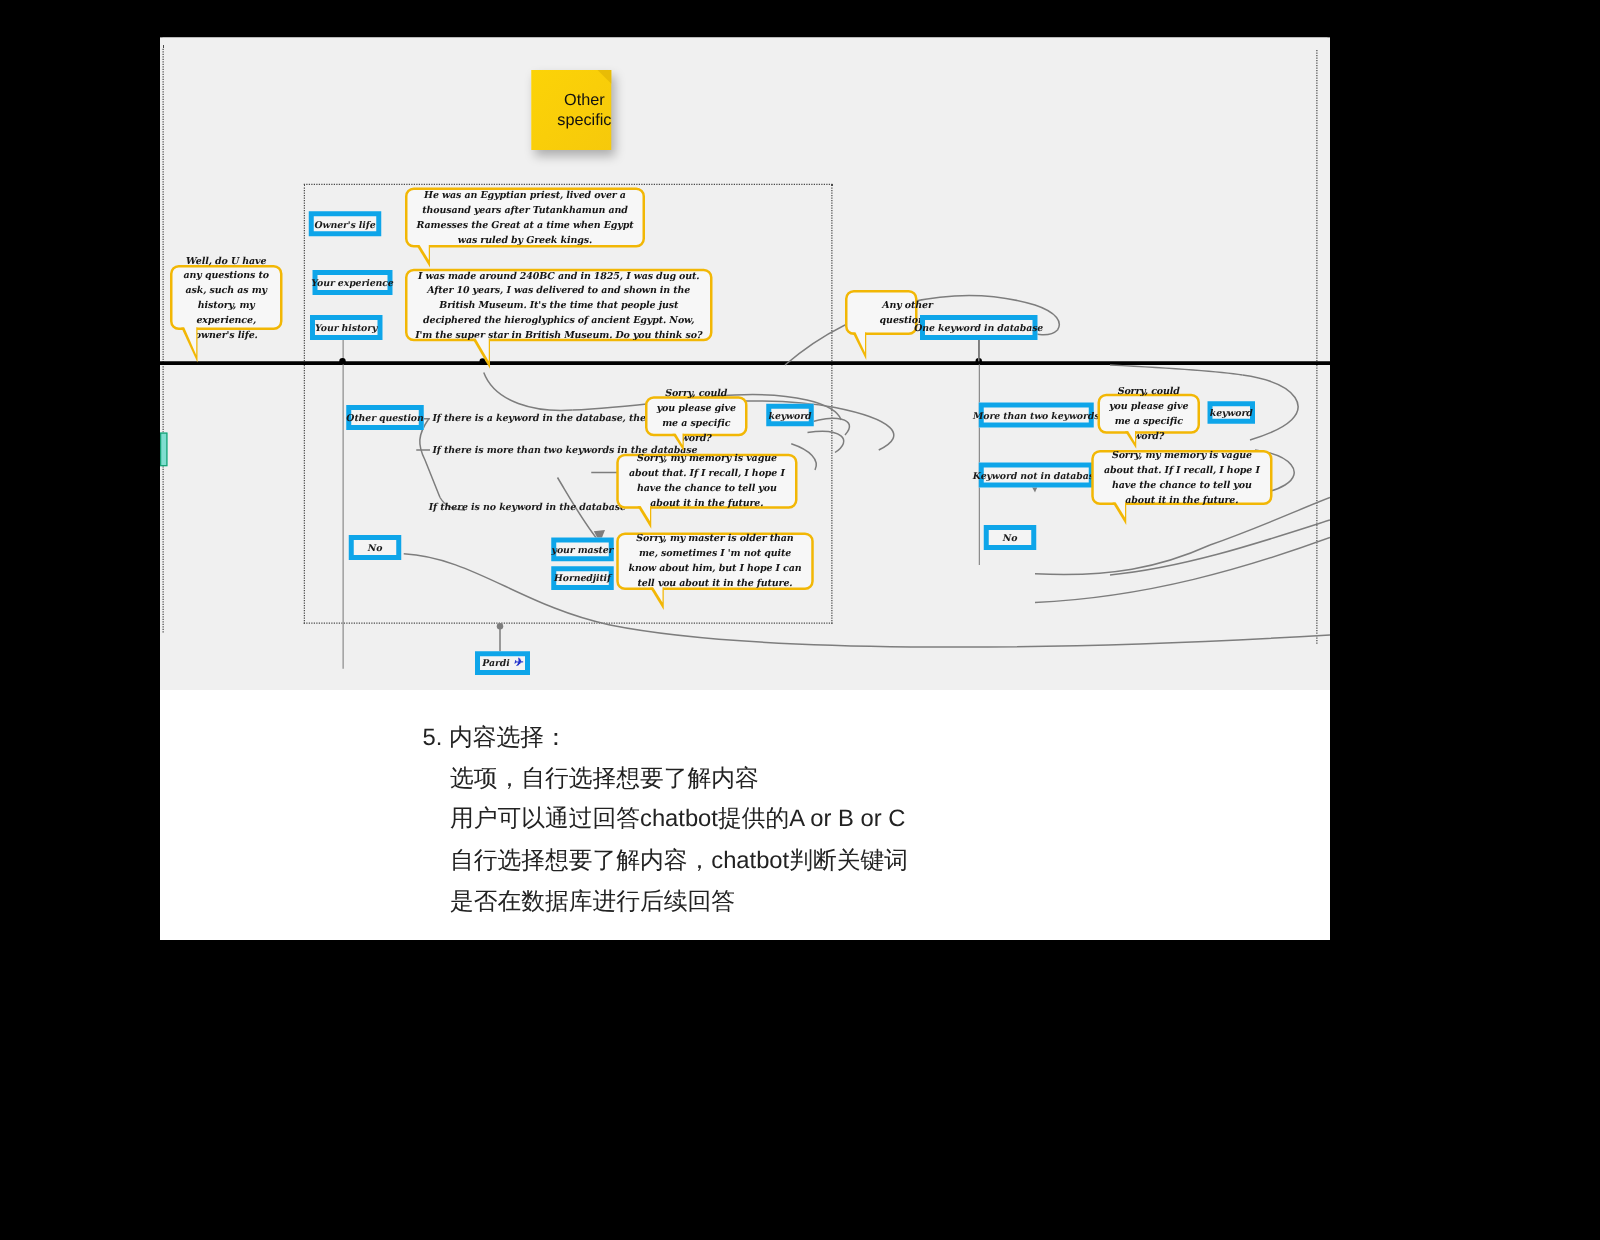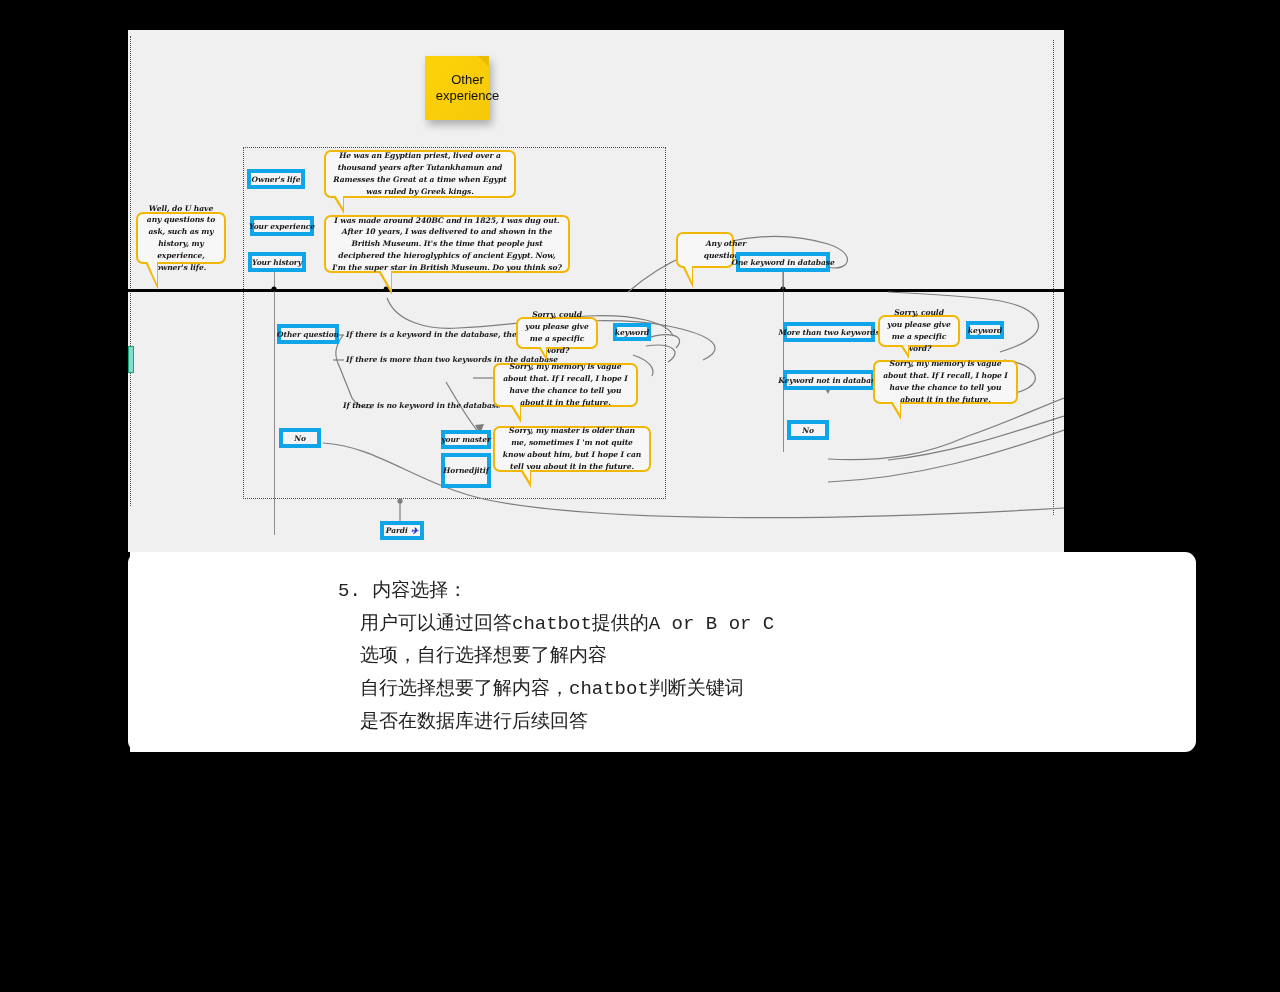--- a/index.html
+++ b/index.html
@@ -117,28 +117,27 @@
     letter-spacing: -0.1px;
   }
 
   
   #wires { position: absolute; left: 0; top: 0; width: 936px; height: 522px; }
   #wires path, #wires line { fill: none; stroke: #7d7d7d; stroke-width: 1.2; }
 
   
   #notes {
     position: absolute; left: 0; top: 522px;
-    width: 1068px; height: 200px;
+    width: 936px; height: 200px;
     background: #fff;
     padding: 23px 0 0 210px;
-    font-family: Liberation Mono, monospace;
+    font-family: Liberation Sans, sans-serif;
     font-size: 19px;
     color: #222;
     line-height: 1.72;
-    border-radius: 11px;
   }
   #notes .nrow { white-space: pre; }
   #notes .indent { padding-left: 22px; }
 
   
   .sliver {
     position: absolute;
     background: #7fded0;
     border: 1.5px solid #18a377;
   }
@@ -216,21 +215,21 @@
         <path d="M700,452 C790,448 870,424 936,400"></path>
 
         <path d="M505,325 C520,330 528,338 524,346"></path>
 
         <line x1="655" y1="242" x2="655" y2="259"></line>
       </svg>
 
       <div class="sticky" style="left:297px; top:26px; width:64px; height:64px;">
         <div>
           <div>Other</div>
-          <div>experience</div>
+          <div>specific</div>
         </div>
       </div>
 
       <div class="gbox" style="left:119px; top:139px; width:58px; height:20px;">
         <span>Owner's life</span>
       </div>
       <div class="gbox" style="left:122px; top:186px; width:64px; height:20px;">
         <span>Your experience</span>
       </div>
       <div class="gbox" style="left:120px; top:222px; width:58px; height:20px;">
@@ -295,21 +294,21 @@
       <div class="tail" style="left:382px; top:375px; border-width:18px 0 0 11px; border-color:#f2b705 transparent transparent transparent;"></div>
       <div class="tail-in" style="left:384px; top:374px; border-width:13px 0 0 8px; border-color:#f7f7f7 transparent transparent transparent;"></div>
 
       <div class="gbox" style="left:151px; top:398px; width:42px; height:20px;">
         <span>No</span>
       </div>
 
       <div class="gbox" style="left:313px; top:400px; width:50px; height:19px;">
         <span>your master</span>
       </div>
-      <div class="gbox" style="left:313px; top:423px; width:50px; height:35px;">
+      <div class="gbox" style="left:313px; top:423px; width:50px; height:19px;">
         <span>Hornedjitif</span>
       </div>
 
       <div class="bubble" style="left:365px; top:396px; width:158px; height:46px;">
         <span>Sorry, my master is older than me, sometimes I 'm not quite know about him, but I hope I can tell you about it in the future.</span>
       </div>
       <div class="tail" style="left:392px; top:440px; border-width:18px 0 0 11px; border-color:#f2b705 transparent transparent transparent;"></div>
       <div class="tail-in" style="left:394px; top:439px; border-width:13px 0 0 8px; border-color:#f7f7f7 transparent transparent transparent;"></div>
 
       <div class="gbox" style="left:252px; top:491px; width:44px; height:19px;">
@@ -342,20 +341,20 @@
       <div class="tail-in" style="left:764px; top:371px; border-width:13px 0 0 8px; border-color:#f7f7f7 transparent transparent transparent;"></div>
 
       <div class="gbox" style="left:659px; top:390px; width:42px; height:20px;">
         <span>No</span>
       </div>
 
     </div>
 
     <div id="notes">
       <div class="nrow">5. 内容选择：</div>
+      <div class="nrow indent">选项，自行选择想要了解内容</div>
       <div class="nrow indent">用户可以通过回答chatbot提供的A or B or C</div>
-      <div class="nrow indent">选项，自行选择想要了解内容</div>
       <div class="nrow indent">自行选择想要了解内容，chatbot判断关键词</div>
       <div class="nrow indent">是否在数据库进行后续回答</div>
     </div>
 
   </div>
 </div>
 
 </body></html>

